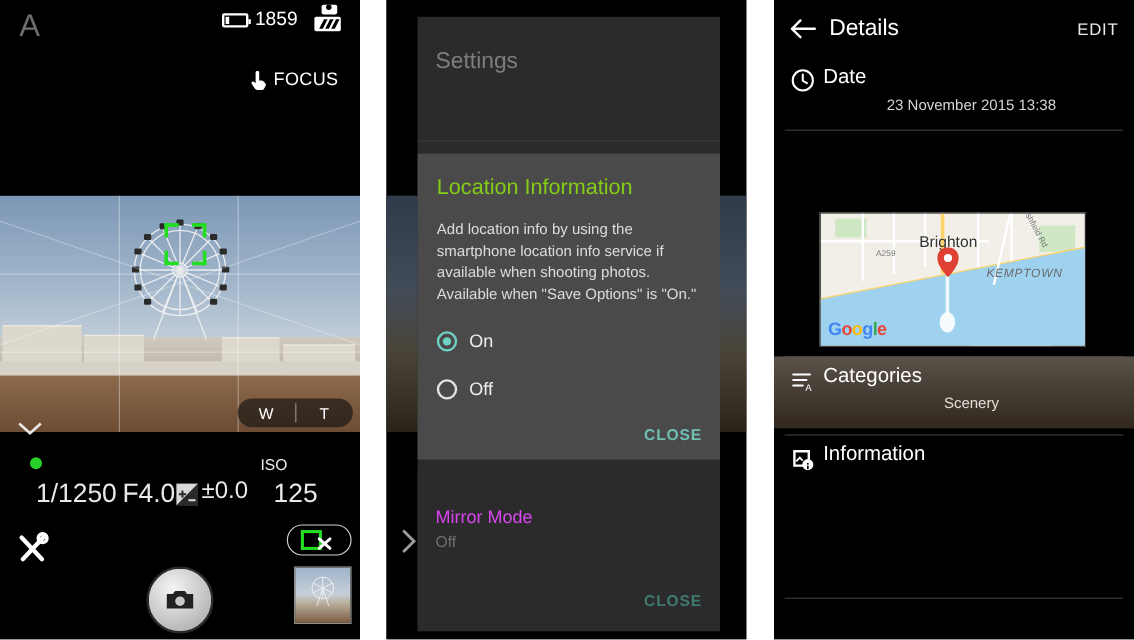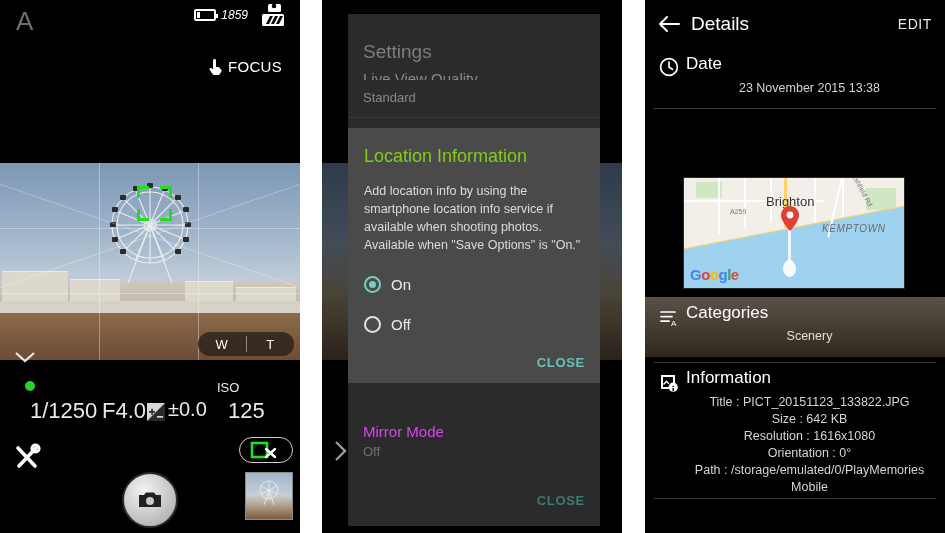--- a/index.html
+++ b/index.html
@@ -22,21 +22,21 @@
     background: #000; color: #fff;
   }
   .mode-letter {
     position: absolute; left: 16px; top: 6px;
     font-size: 26px; color: #6d6d6d; letter-spacing: 0;
   }
   .batt-row { position: absolute; right: 52px; top: 8px; display: flex; align-items: center; gap: 5px; }
   .batt-ico { width: 22px; height: 12px; border: 2px solid #fff; border-radius: 2px; position: relative; }
   .batt-ico::before { content: ""; position: absolute; left: 1px; top: 1px; bottom: 1px; width: 3px; background: #fff; }
   .batt-ico::after { content: ""; position: absolute; right: -4px; top: 3px; width: 2px; height: 4px; background: #fff; }
-  .batt-count { font-size: 12px; font-style: italic; }
+  .batt-count { font-size: 16px; }
   .cam-batt { position: absolute; right: 10px; top: 3px; width: 32px; height: 26px; }
   .icon-row2 { position: absolute; right: 8px; top: 32px; display: flex; align-items: center; gap: 12px; }
   .gps-ico { width: 22px; height: 22px; }
   .dmf-badge {
     font-size: 11px; font-weight: bold; color: #000; background: #fff;
     padding: 1px 3px; letter-spacing: 0.5px; line-height: 1.1;
   }
   .awb-txt { font-size: 14px; font-weight: bold; letter-spacing: 0.4px; }
   .focus-row { position: absolute; right: 18px; top: 58px; display: flex; align-items: center; gap: 5px; }
   .hand-ico { width: 15px; height: 16px; }
@@ -363,24 +363,20 @@
       <g stroke="#cfcfcf" stroke-width="1" fill="none">
         <circle cx="52" cy="46" r="38"></circle>
           <circle cx="52" cy="46" r="33"></circle>
         <line x1="52" y1="46" x2="30" y2="104"></line>
           <line x1="52" y1="46" x2="74" y2="104"></line>
       </g>
     </svg>
 
     <div class="set-sheet">
       <div class="set-title">Settings</div>
-      <div class="set-row-clipped">
-        <div class="set-row-label-clip">Live View Quality</div>
-        <div class="set-row-sub">Standard</div>
-      </div>
       <div class="set-div"></div>
       <div class="set-row2-label">Camera Information</div>
     </div>
 
     <div class="dlg">
       <div class="dlg-title">Location Information</div>
       <div class="dlg-body" style="white-space:pre-line;">Add location info by using the smartphone location info service if available when shooting photos.
 Available when "Save Options" is "On."</div>
       <div class="dlg-opts">
         <div class="opt">
@@ -474,25 +470,18 @@
 
       <div class="sec" style="top:368px;height:130px;">
         <svg class="sec-ico" style="top:5px;" viewBox="0 0 20 20">
           <path d="M2 2h14v8h-2v-6H4v10h7v2H2z" fill="#fff"></path>
           <path d="M4.5 11.5l3-3.2 2.4 2.6" stroke="#fff" stroke-width="1.4" fill="none"></path>
           <circle cx="14.2" cy="14.2" r="4.6" fill="#fff"></circle>
           <rect x="13.5" y="12.8" width="1.4" height="1.4" fill="#000"></rect>
           <rect x="13.5" y="15" width="1.4" height="3" fill="#000"></rect>
         </svg>
         <div class="sec-head" style="top:0;">Information</div>
-        <div class="sec-text" style="top:26px;">
-          <span class="prop-line">Title : PICT_20151123_133822.JPG</span>
-          <span class="prop-line">Size : 642 KB</span>
-          <span class="prop-line">Resolution : 1616x1080</span>
-          <span class="prop-line">Orientation : 0°</span>
-          <span class="prop-line">Path : /storage/emulated/0/PlayMemories Mobile</span>
-        </div>
       </div>
       <div class="hr" style="top:498px;"></div>
     </div>
   </div>
 
 </div>
 
 </body></html>

